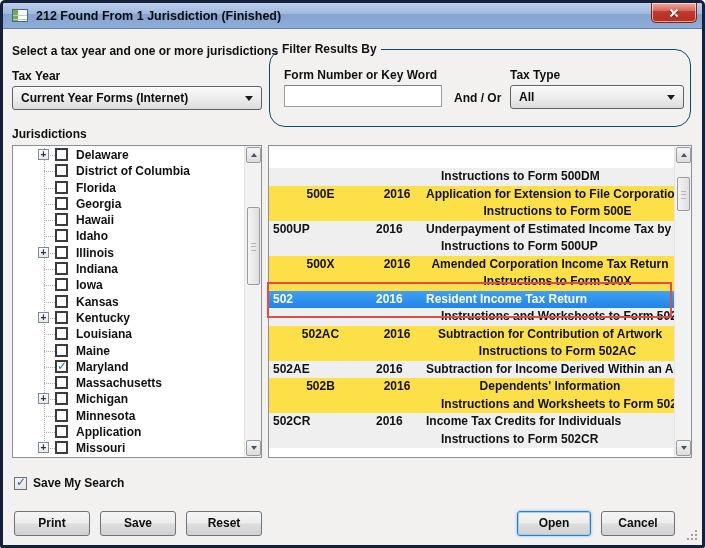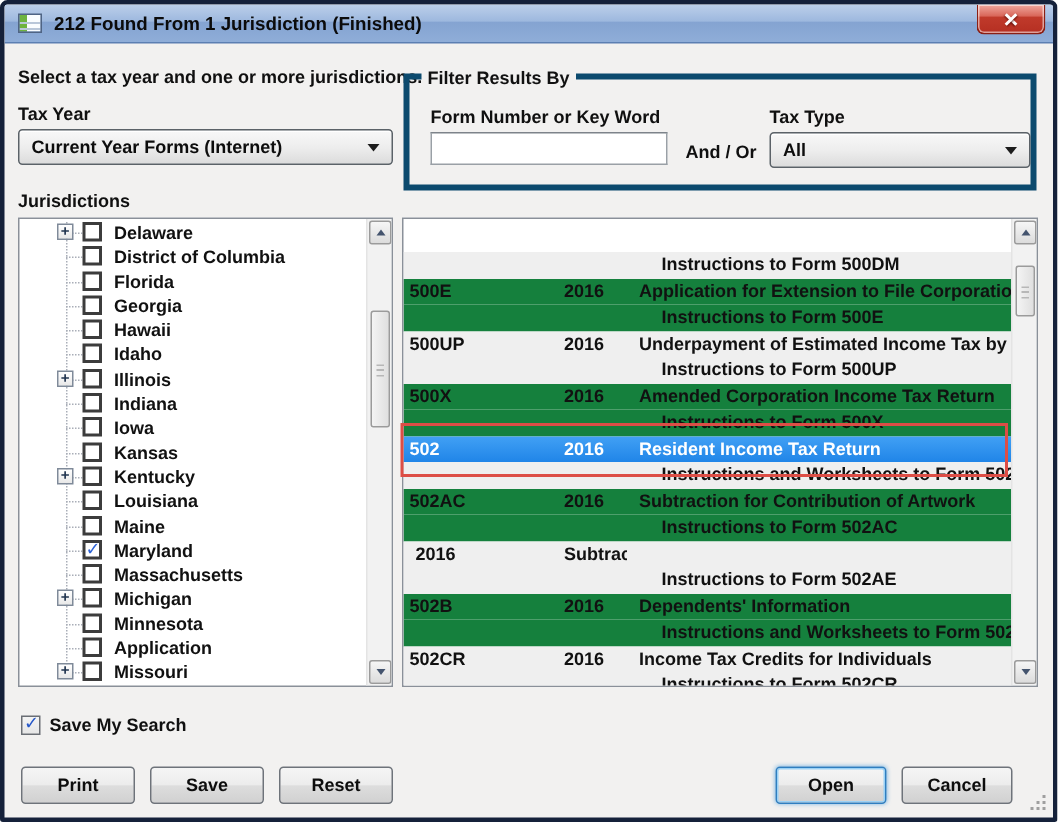--- a/index.html
+++ b/index.html
@@ -31,21 +31,21 @@
   
   .lbl{position:absolute;white-space:nowrap;color:#101010;}
   
   .dropdown{position:absolute;height:24px;border:1px solid #5b6268;border-radius:3px;
     background:linear-gradient(#f8f8f8,#ededed 52%,#dcdcdc);
     box-shadow:inset 0 1px 0 #fff;cursor:pointer;}
   .dd-text{position:absolute;left:8px;top:0;line-height:22px;color:#0d0d0d;}
   .dd-arrow{position:absolute;right:8px;top:9px;width:0;height:0;
     border-left:4px solid transparent;border-right:4px solid transparent;border-top:5px solid #1c1c1c;}
   
-  .groupbox{position:absolute;border:4px solid #0c4a6e;border-radius:0;}
+  .groupbox{position:absolute;border:1px solid #0c4a6e;border-radius:16px;}
   .gb-legend{position:absolute;top:-8px;left:8px;background:#f2f1f0;padding:0 4px;}
   .textinput{position:absolute;height:22px;background:#fff;border:1px solid #9aa0a6;border-top-color:#7d838a;
     padding:0 4px;font:inherit;}
   
   .box{position:absolute;background:#fff;border:1px solid #8a9099;overflow:hidden;}
   
   .tree-vline{position:absolute;left:31px;top:2px;bottom:6px;border-left:1px dotted #a9aeb8;}
   .tree-items{position:absolute;left:0;top:1px;right:17px;}
   .tree-item{position:relative;height:16.3px;cursor:default;}
   .t-stub{position:absolute;left:31px;top:8px;width:11px;border-top:1px dotted #a9aeb8;}
@@ -75,21 +75,21 @@
     display:grid;grid-template-columns:99px 50px 1fr;}
   .th-cell{line-height:21px;white-space:nowrap;overflow:hidden;}
   .th-cell:nth-child(1){padding-left:4px;border-right:1px solid #e2e2e6;}
   .th-cell:nth-child(2){padding-left:8px;border-right:1px solid #e2e2e6;}
   .th-cell:nth-child(3){padding-left:8px;}
   .tbl-rows{position:absolute;left:0;top:22px;right:17px;bottom:0;overflow:hidden;}
   .tbl-row{display:grid;grid-template-columns:99px 50px 1fr;height:17.5px;line-height:17.5px;cursor:default;}
   .tbl-row span{white-space:nowrap;overflow:hidden;}
   .c-form{padding-left:4px;} .c-year{padding-left:8px;} .c-desc{padding-left:8px;}
   .tbl-row.instruction .c-desc{padding-left:23px;}
-  .s-white{background:#15803d;} .s-gray{background:#efefef;}
+  .s-white{background:#fde047;text-align:center;} .s-gray{background:#efefef;}
   .s-selected{background:linear-gradient(#41a0f4,#2085e8);color:#fff;}
   
   .red-annotation{position:absolute;left:264px;top:279px;width:405px;height:36px;
     border:2px solid #dd4e46;pointer-events:none;z-index:5;}
   
   .chk{position:absolute;width:13px;height:13px;border:1px solid #6b6f75;
     background:linear-gradient(#f4f4f4,#e6e6e6);cursor:pointer;}
   .chk.checked::after{content:"\2713";position:absolute;left:1px;top:-3px;
     font-family:"DejaVu Sans",sans-serif;font-size:12px;font-weight:700;color:#2456c8;}
   .btn{position:absolute;height:25px;border:1px solid #6e737a;border-radius:3px;
@@ -313,27 +313,23 @@
     <span class="c-form">502AC</span>
     <span class="c-year">2016</span>
     <span class="c-desc">Subtraction for Contribution of Artwork</span>
   </div>
         <div class="tbl-row s-white instruction">
     <span class="c-form"></span>
     <span class="c-year"></span>
     <span class="c-desc">Instructions to Form 502AC</span>
   </div>
         <div class="tbl-row s-gray">
+    <span class="c-form">502AE</span>
     <span class="c-year">2016</span>
     <span class="c-desc">Subtraction for Income Derived Within an Art...</span>
-  </div>
-        <div class="tbl-row s-gray instruction">
-    <span class="c-form"></span>
-    <span class="c-year"></span>
-    <span class="c-desc">Instructions to Form 502AE</span>
   </div>
         <div class="tbl-row s-white">
     <span class="c-form">502B</span>
     <span class="c-year">2016</span>
     <span class="c-desc">Dependents' Information</span>
   </div>
         <div class="tbl-row s-white instruction">
     <span class="c-form"></span>
     <span class="c-year"></span>
     <span class="c-desc">Instructions and Worksheets to Form 502B</span>

